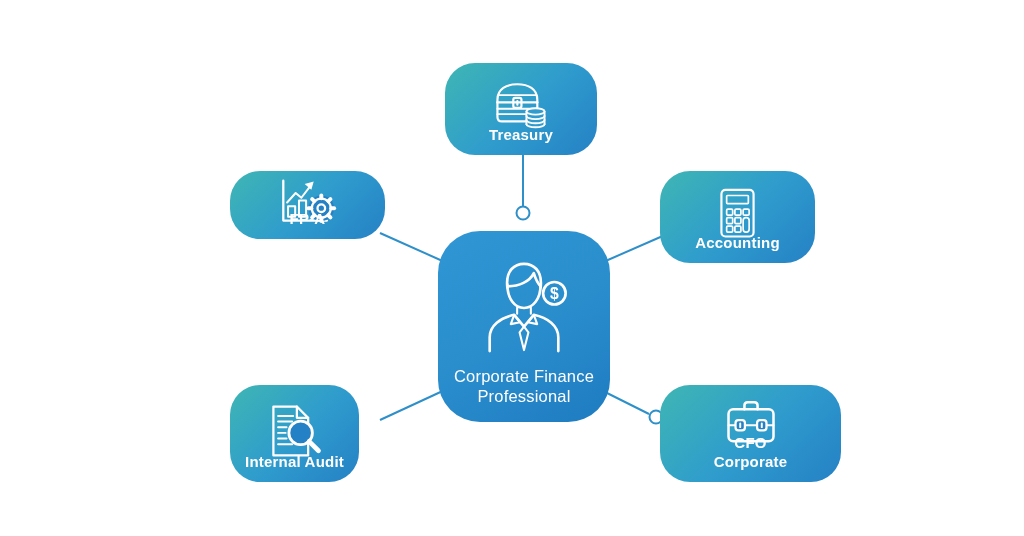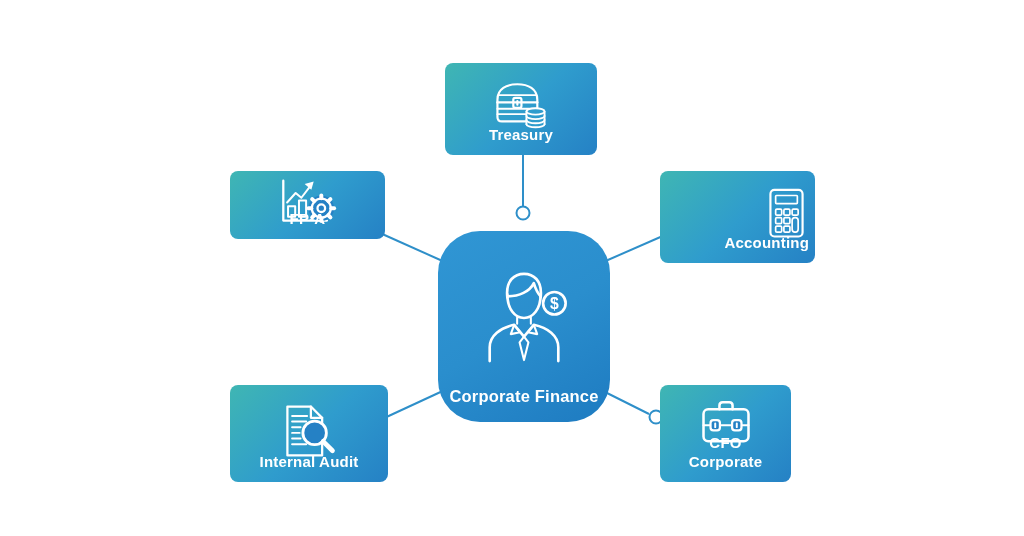--- a/index.html
+++ b/index.html
@@ -11,35 +11,35 @@
     overflow:hidden;
   }
   .connectors{position:absolute;left:0;top:0;}
   .node{
     position:absolute;
     display:flex;flex-direction:column;align-items:center;
     color:var(--label,#ffffff);
     box-sizing:border-box;
   }
   .sat{
-    border-radius:8px;
+    border-radius:30px;
     background:linear-gradient(135deg,var(--sat1,#3fb6b3) 0%,var(--sat2,#2f9ccd) 52%,var(--sat3,#2581c5) 100%);
     padding:24px 6px 11px;
   }
   .center-node{
     border-radius:42px;
     background:linear-gradient(150deg,var(--c1,#3096d4) 0%,var(--cmid,#2a8ecd) 50%,var(--c2,#1e7bc1) 100%);
     padding:14px 6px 15px;
   }
   .icon-wrap{flex:1;display:flex;align-items:center;justify-content:center;min-height:0;}
   .label{
     flex:none;text-align:center;
     font-size:15px;font-weight:600;letter-spacing:.2px;line-height:1.22;
   }
-  .center-node .label{font-size:16.5px;font-weight:700;line-height:1.2;letter-spacing:.2px;}
+  .center-node .label{font-size:16.5px;font-weight:400;line-height:1.2;letter-spacing:.2px;}
   .label span{display:block;}
   svg{display:block;}
   .stk{fill:none;stroke:var(--icon,#ffffff);stroke-width:2.4;stroke-linecap:round;stroke-linejoin:round;}
   .stk-thin{stroke-width:2.1;}
   .stk-thick{stroke-width:2.7;}
 </style>
 </head>
 <body>
 
 <div class="canvas">
@@ -101,41 +101,41 @@
         </g>
         <circle class="stk" cx="54" cy="37" r="10"></circle>
         <circle class="stk" cx="54" cy="37" r="4"></circle>
       </svg>
     </div>
     <div class="label">
       <span>FP-A</span>
     </div>
   </div>
 
-  <div class="node sat" style="left:660px;top:171px;width:155px;height:92px;align-items:flex-end;">
+  <div class="node sat" style="left:660px;top:171px;width:155px;height:92px;">
     <div class="icon-wrap">
       <svg width="45" height="58" viewBox="0 0 56 72">
         <rect class="stk stk-thick" x="8" y="6" width="40" height="58" rx="5"></rect>
         <rect class="stk stk-thin" x="14.5" y="13" width="27" height="10" rx="1"></rect>
         <rect class="stk stk-thin" x="14.5" y="30" width="7.5" height="7.5" rx="1.5"></rect>
         <rect class="stk stk-thin" x="24.75" y="30" width="7.5" height="7.5" rx="1.5"></rect>
         <rect class="stk stk-thin" x="35" y="30" width="7.5" height="7.5" rx="1.5"></rect>
         <rect class="stk stk-thin" x="14.5" y="40.5" width="7.5" height="7.5" rx="1.5"></rect>
         <rect class="stk stk-thin" x="24.75" y="40.5" width="7.5" height="7.5" rx="1.5"></rect>
         <rect class="stk stk-thin" x="14.5" y="51" width="7.5" height="7.5" rx="1.5"></rect>
         <rect class="stk stk-thin" x="24.75" y="51" width="7.5" height="7.5" rx="1.5"></rect>
         <rect class="stk stk-thin" x="35" y="40.5" width="7.5" height="18" rx="3.5"></rect>
       </svg>
     </div>
     <div class="label">
       <span>Accounting</span>
     </div>
   </div>
 
-  <div class="node sat" style="left:230px;top:385px;width:158px;height:97px;">
+  <div class="node sat" style="left:230px;top:385px;width:129px;height:97px;">
     <div class="icon-wrap">
       <svg width="70" height="62" viewBox="0 0 74 66">
         <path class="stk" d="M14 7 H39 L51 19 V59 H14 Z"></path>
         <path class="stk" d="M39 7 V19 H51"></path>
         <g class="stk stk-thin">
           <path d="M19 17 H35"></path>
           <path d="M19 23 H34"></path>
           <path d="M19 29 H28"></path>
           <path d="M19 35 H27"></path>
           <path d="M19 41 H28"></path>
@@ -143,21 +143,21 @@
         </g>
         <circle cx="43" cy="35" r="12.5" style="fill:var(--sat3,#2581c5)" stroke="var(--icon,#ffffff)" stroke-width="3"></circle>
         <path d="M52 44 L62 54" stroke="var(--icon,#ffffff)" stroke-width="5" stroke-linecap="round"></path>
       </svg>
     </div>
     <div class="label">
       <span>Internal Audit</span>
     </div>
   </div>
 
-  <div class="node sat" style="left:660px;top:385px;width:131px;height:97px;">
+  <div class="node sat" style="left:660px;top:385px;width:181px;height:97px;">
     <div class="icon-wrap">
       <svg width="60" height="53" viewBox="0 0 64 56">
         <path class="stk stk-thick" d="M25 15 V11 C25 9 26.5 7.5 28.5 7.5 H35.5 C37.5 7.5 39 9 39 11 V15"></path>
         <rect class="stk stk-thick" x="8" y="15" width="48" height="34" rx="5"></rect>
         <path class="stk stk-thin" d="M8 32 H56"></path>
         <rect x="15.5" y="26.5" width="10" height="11" rx="3" style="fill:var(--sat3,#2581c5)" stroke="var(--icon,#ffffff)" stroke-width="2.4"></rect>
         <rect x="38.5" y="26.5" width="10" height="11" rx="3" style="fill:var(--sat3,#2581c5)" stroke="var(--icon,#ffffff)" stroke-width="2.4"></rect>
         <path class="stk stk-thin" d="M20.5 30 V34 M43.5 30 V34"></path>
       </svg>
     </div>
@@ -184,16 +184,17 @@
 
         <path class="stk stk-thick" d="M33 31 C31 13 41 7 50 7 C59 7 69 13 67 31"></path>
         <path class="stk stk-thick" d="M33 30 C45 30 56 25 60 16.5 C62 23 64.5 27.5 67 30"></path>
 
         <circle class="stk stk-thick" cx="81" cy="37" r="11.5"></circle>
         <text x="81" y="42.5" text-anchor="middle" font-size="16" font-weight="bold" fill="var(--icon,#ffffff)" font-family="'Liberation Sans', sans-serif">$</text>
       </svg>
     </div>
     <div class="label">
       <span>Corporate Finance</span>
+      <span>Professional</span>
     </div>
   </div>
 
 </div>
 
 </body></html>

